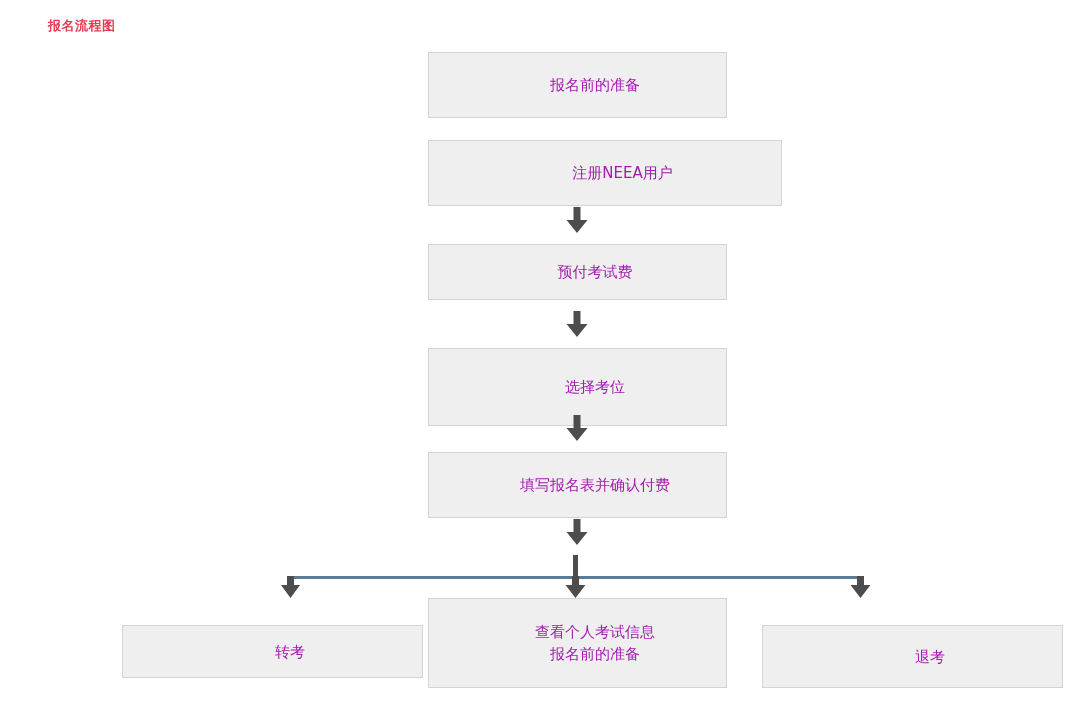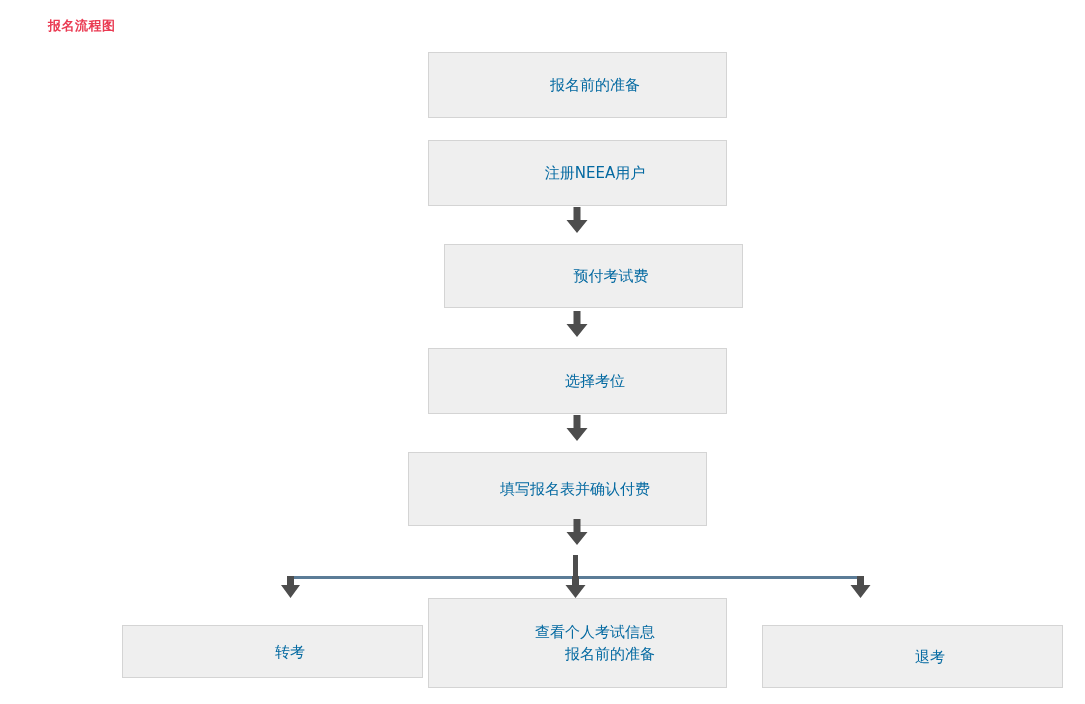--- a/index.html
+++ b/index.html
@@ -25,37 +25,37 @@
     letter-spacing: 0.5px;
     color: #ea3a52;
     white-space: nowrap;
   }
 
   .flow-box {
     position: absolute;
     box-sizing: border-box;
     background: #efefef;
     border: 1px solid #d4d4d4;
-    color: #0369a1;
+    color: #a21caf;
     font-size: 15px;
     line-height: 22px;
     display: flex;
     align-items: center;
     justify-content: center;
-    text-align: right;
+    text-align: center;
     white-space: pre-line;
     padding-left: 35px;
   }
 
   
   .box-prep    { left: 428px; top: 52px;  width: 299px; height: 66px; }
-  .box-neea    { left: 428px; top: 140px; width: 299px; height: 66px; }
-  .box-prepay  { left: 428px; top: 244px; width: 299px; height: 64px; margin-left: 16px; }
-  .box-seat    { left: 428px; top: 348px; width: 299px; height: 66px; }
-  .box-form    { left: 408px; top: 452px; width: 299px; height: 74px; }
+  .box-neea    { left: 428px; top: 140px; width: 354px; height: 66px; }
+  .box-prepay  { left: 428px; top: 244px; width: 299px; height: 56px; }
+  .box-seat    { left: 428px; top: 348px; width: 299px; height: 78px; }
+  .box-form    { left: 428px; top: 452px; width: 299px; height: 66px; }
 
   
   .box-transfer { left: 122px; top: 625px; width: 301px; height: 53px; }
   .box-info     { left: 428px; top: 598px; width: 299px; height: 90px; }
   .box-withdraw { left: 732px; top: 625px; width: 301px; height: 63px; margin-left: 30px; }
 
   
   .v-arrow {
     position: absolute;
     width: 26px;

